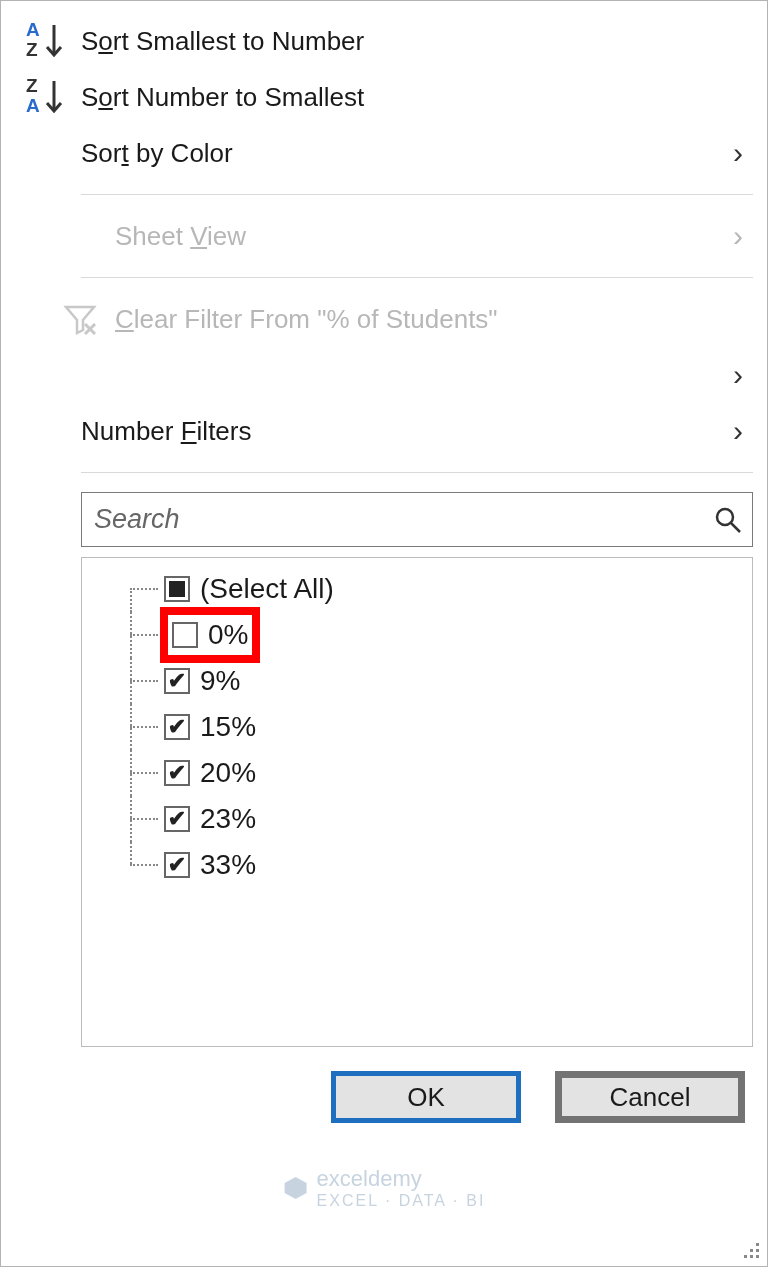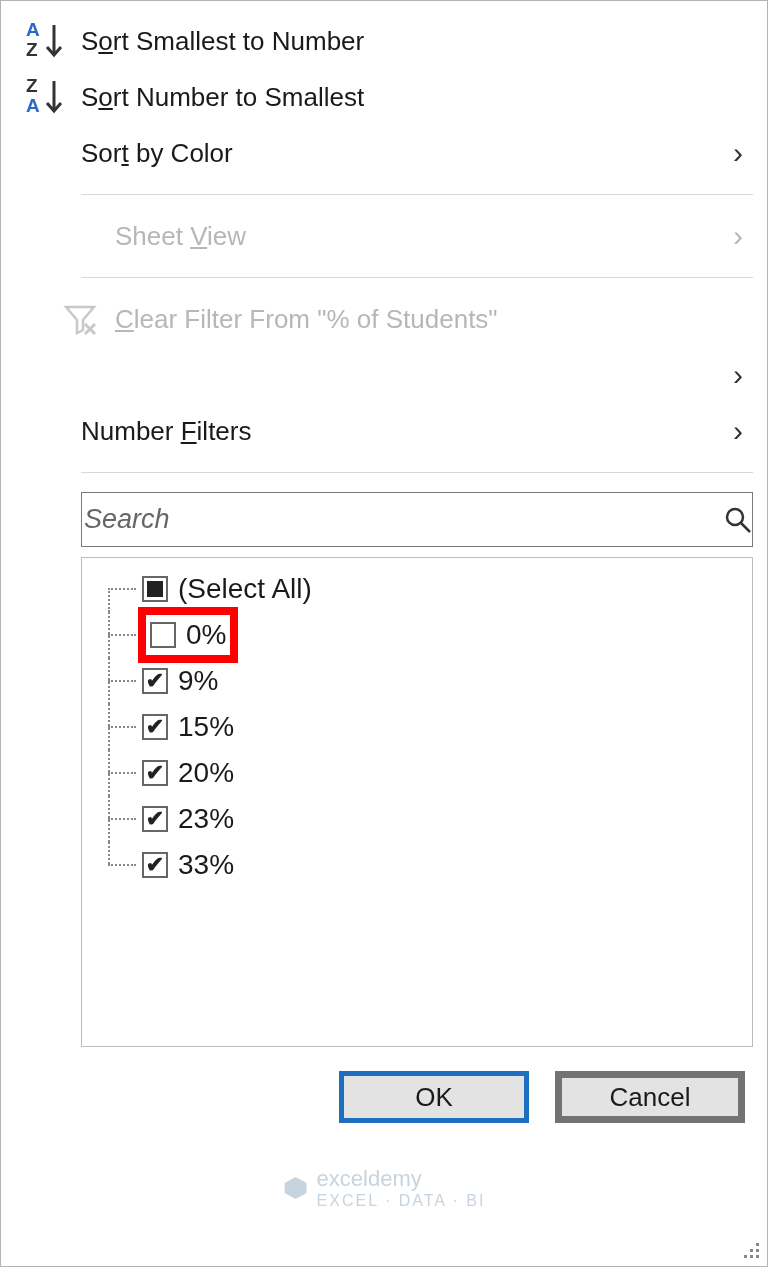--- a/index.html
+++ b/index.html
@@ -51,32 +51,32 @@
     font-size: 19px; color: #333; font-family: Arial;
   }
   .sort-arrow {
     position: absolute; left: 18px; top: 2px; width: 20px; height: 36px;
   }
   .funnel-svg { width: 34px; height: 34px; }
   .sub-block { margin-left: 80px; margin-right: 14px; }
   .search-wrap {
     border: 1px solid #7a7a7a; height: 55px;
     display: flex; align-items: center;
-    padding: 0 0; margin-top: 6px;
+    padding: 0 10px; margin-top: 6px;
   }
   .search-input {
     flex: 1; border: none; outline: none;
     font-size: 27px; font-style: italic; color: #666;
     background: transparent;
   }
   .search-input::placeholder { color: #666; font-style: italic; }
   .mag-icon { width: 28px; height: 28px; }
   .tree-box {
     border: 1px solid #bcbcbc; margin-top: 10px; height: 490px;
-    padding: 8px 0; overflow: hidden;
+    padding: 8px 22px; overflow: hidden;
   }
   .tree-row {
     display: flex; align-items: center; height: 46px;
     position: relative;
     margin-left: 26px;
   }
   .tree-dots {
     width: 34px; height: 46px; position: relative; flex-shrink: 0;
   }
   .tree-dots::before {
@@ -101,21 +101,21 @@
   .fake-cb.indet::after {
     content: ""; width: 16px; height: 16px; background: #222;
     display: block;
   }
   .tree-label { font-size: 28px; }
   .hl-red {
     border: 8px solid #ff0000; padding: 0 4px 0 4px;
     margin-left: -4px; height: 56px; display: flex; align-items: center;
   }
   .btn-row {
-    display: flex; justify-content: flex-end; gap: 26px;
+    display: flex; justify-content: flex-end; gap: 34px;
     padding: 24px 22px 0 0;
   }
   .btn {
     width: 190px; height: 52px;
     border: 7px solid #737373; background: #e3e3e3;
     font-size: 26px; display: flex; align-items: center; justify-content: center;
     cursor: pointer;
   }
   .btn.ok { border: 5px solid #1f6fc0; }
   .watermark {

